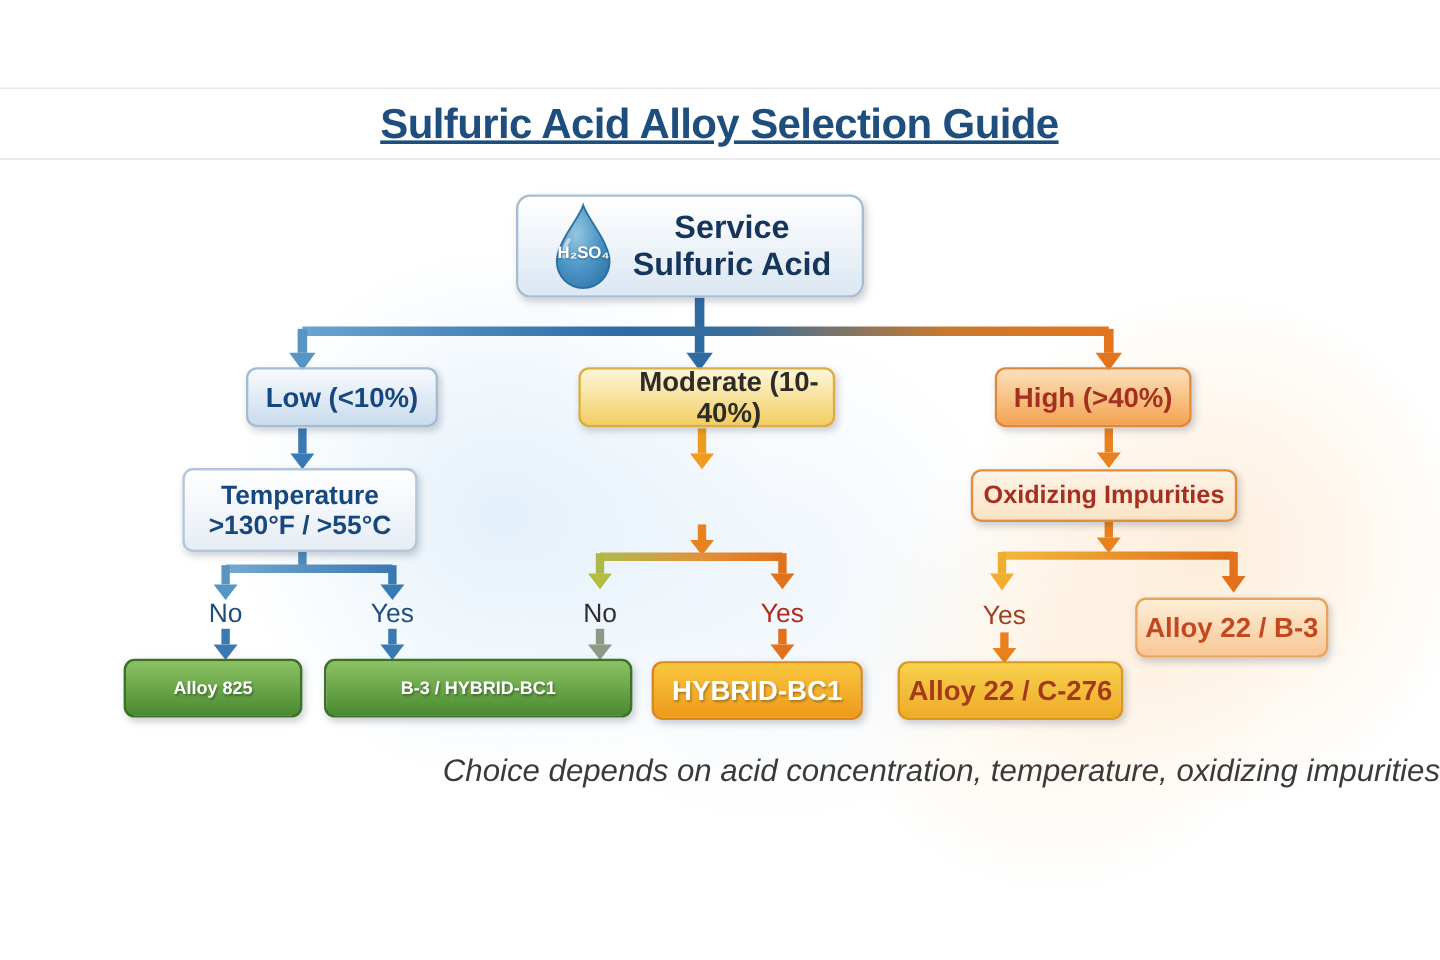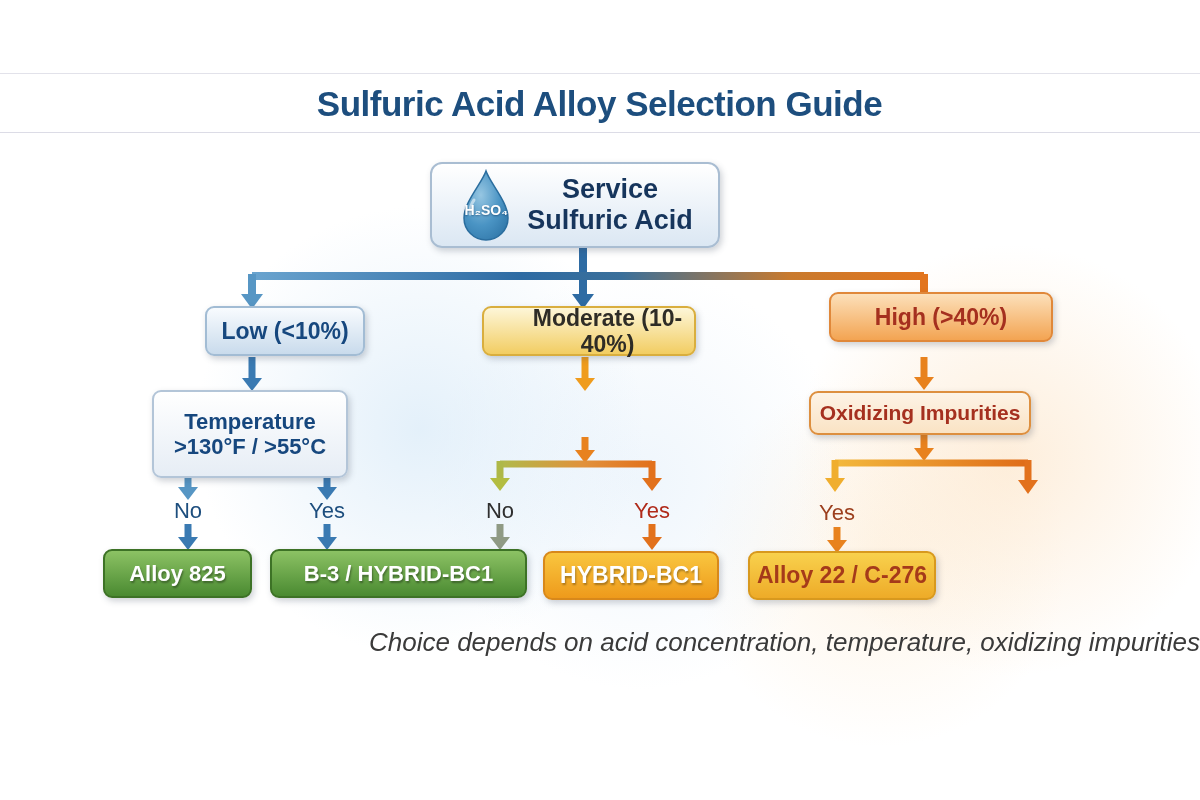--- a/index.html
+++ b/index.html
@@ -11,41 +11,41 @@
     background:
       radial-gradient(circle 320px at 420px 430px, rgba(205,228,246,0.55), rgba(205,228,246,0) 70%),
       radial-gradient(circle 300px at 640px 480px, rgba(215,232,248,0.40), rgba(215,232,248,0) 70%),
       radial-gradient(circle 300px at 1010px 460px, rgba(252,224,190,0.55), rgba(252,224,190,0) 72%),
       radial-gradient(circle 260px at 880px 560px, rgba(253,233,205,0.45), rgba(253,233,205,0) 72%),
       #ffffff;
   }
   .hairline{position:absolute;left:0;width:1200px;height:1px;background:#e2e2ea;}
   #page-title{
     position:absolute;top:84px;left:0;width:1199px;
-    text-align:center;font-size:35px;font-weight:bold;color:#1d4e7e;letter-spacing:-0.5px;
+    text-align:center;font-size:35px;font-weight:bold;color:#1d4e7e;letter-spacing:-0.5px;text-decoration:underline;
   }
   .box{
     position:absolute;border-radius:9px;
     display:flex;flex-direction:column;align-items:center;justify-content:center;
     font-weight:bold;text-align:center;line-height:1.15;
     box-shadow:2px 3px 6px rgba(60,70,90,0.25);
     box-sizing:border-box;
   }
   .box-root{
     background:linear-gradient(#ffffff,#dbe7f3);
     border:2px solid #a9bdd2;color:#16355c;border-radius:12px;
     flex-direction:row;gap:12px;font-size:27px;
   }
   .box-blue{background:linear-gradient(#f8fbfe,#c9dbec);border:2px solid #a2bcd4;color:#16477e;font-size:23px;}
   .box-yellow{background:linear-gradient(#fdf6d8,#f2cd62);border:2px solid #d9ae3e;color:#2e2c26;font-size:23px;}
   .box-orangelight{background:linear-gradient(#fce0ba,#f3a452);border:2px solid #e0883a;color:#a5301f;font-size:23px;}
   .box-whiteblue{background:linear-gradient(#ffffff,#e6edf5);border:2px solid #b3c5d8;color:#16477e;font-size:22px;}
   .box-white{background:linear-gradient(#ffffff,#ebebeb);border:2px solid #c9c9c9;color:#2d2d2d;font-size:21px;}
   .box-peachline{background:linear-gradient(#fdf3e6,#fae3c4);border:2px solid #dd8f3f;color:#a5301f;font-size:21px;}
-  .box-green{background:linear-gradient(#8cc264,#4a8a31);border:2px solid #3d7226;color:#ffffff;font-size:22px;text-shadow:1px 2px 2px rgba(0,0,0,0.35);}
+  .box-green{background:linear-gradient(#8cc264,#4a8a31);border:2px solid #3d7226;color:#ffffff;font-size:15px;text-shadow:1px 2px 2px rgba(0,0,0,0.35);}
   .box-orange{background:linear-gradient(#f9c63f,#ee9a1b);border:2px solid #d8881a;color:#ffffff;font-size:23px;text-shadow:1px 2px 2px rgba(0,0,0,0.3);}
   .box-gold{background:linear-gradient(#f8d14d,#eeab28);border:2px solid #d8991e;color:#a53a1a;font-size:23px;}
   .box-peach{background:linear-gradient(#fdeed6,#f8c795);border:2px solid #e9a45c;color:#c2491f;font-size:23px;}
   .decision-label{
     position:absolute;transform:translate(-50%,-50%);
     font-weight:normal;font-size:22px;white-space:nowrap;
   }
   .lbl-blue{color:#1d4e7e;}
   .lbl-dark{color:#2f2f2f;}
   .lbl-red{color:#b02a1a;}
@@ -182,34 +182,35 @@
       <span class="drop-formula">H₂SO₄</span>
     </div>
     <div>
       <div>Service</div>
       <div>Sulfuric Acid</div>
     </div>
   </div>
 
   <div class="box box-blue" style="left:177px;top:306px;width:160px;height:50px;margin-left:28px;">Low (&lt;10%)</div>
   <div class="box box-yellow" style="left:482px;top:306px;width:214px;height:50px;padding-left:37px;">Moderate (10-40%)</div>
-  <div class="box box-orangelight" style="left:829px;top:292px;width:224px;height:50px;">High (&gt;40%)</div>
-
-  <div class="box box-whiteblue" style="left:152px;top:390px;width:196px;height:88px;">
+  <div class="box box-orangelight" style="left:829px;top:306px;width:164px;height:50px;">High (&gt;40%)</div>
+
+  <div class="box box-whiteblue" style="left:152px;top:390px;width:196px;height:70px;">
     <div>Temperature</div>
     <div>&gt;130°F / &gt;55°C</div>
   </div>
   <div class="box box-peachline" style="left:809px;top:391px;width:222px;height:44px;">Oxidizing Impurities</div>
 
   <div class="decision-label lbl-blue" style="left:188px;top:511px;">No</div>
   <div class="decision-label lbl-blue" style="left:327px;top:511px;">Yes</div>
   <div class="decision-label lbl-dark" style="left:500px;top:511px;">No</div>
   <div class="decision-label lbl-red" style="left:652px;top:511px;">Yes</div>
   <div class="decision-label lbl-brown" style="left:837px;top:513px;">Yes</div>
 
   <div class="box box-green" style="left:103px;top:549px;width:149px;height:49px;">Alloy 825</div>
   <div class="box box-green" style="left:270px;top:549px;width:257px;height:49px;">B-3 / HYBRID-BC1</div>
   <div class="box box-orange" style="left:543px;top:551px;width:176px;height:49px;">HYBRID-BC1</div>
   <div class="box box-gold" style="left:748px;top:551px;width:188px;height:49px;">Alloy 22 / C-276</div>
+  <div class="box box-peach" style="left:946px;top:498px;width:161px;height:50px;">Alloy 22 / B-3</div>
 
   <div id="caption">Choice depends on acid concentration, temperature, oxidizing impurities</div>
 
 </div>
 
 </body></html>

